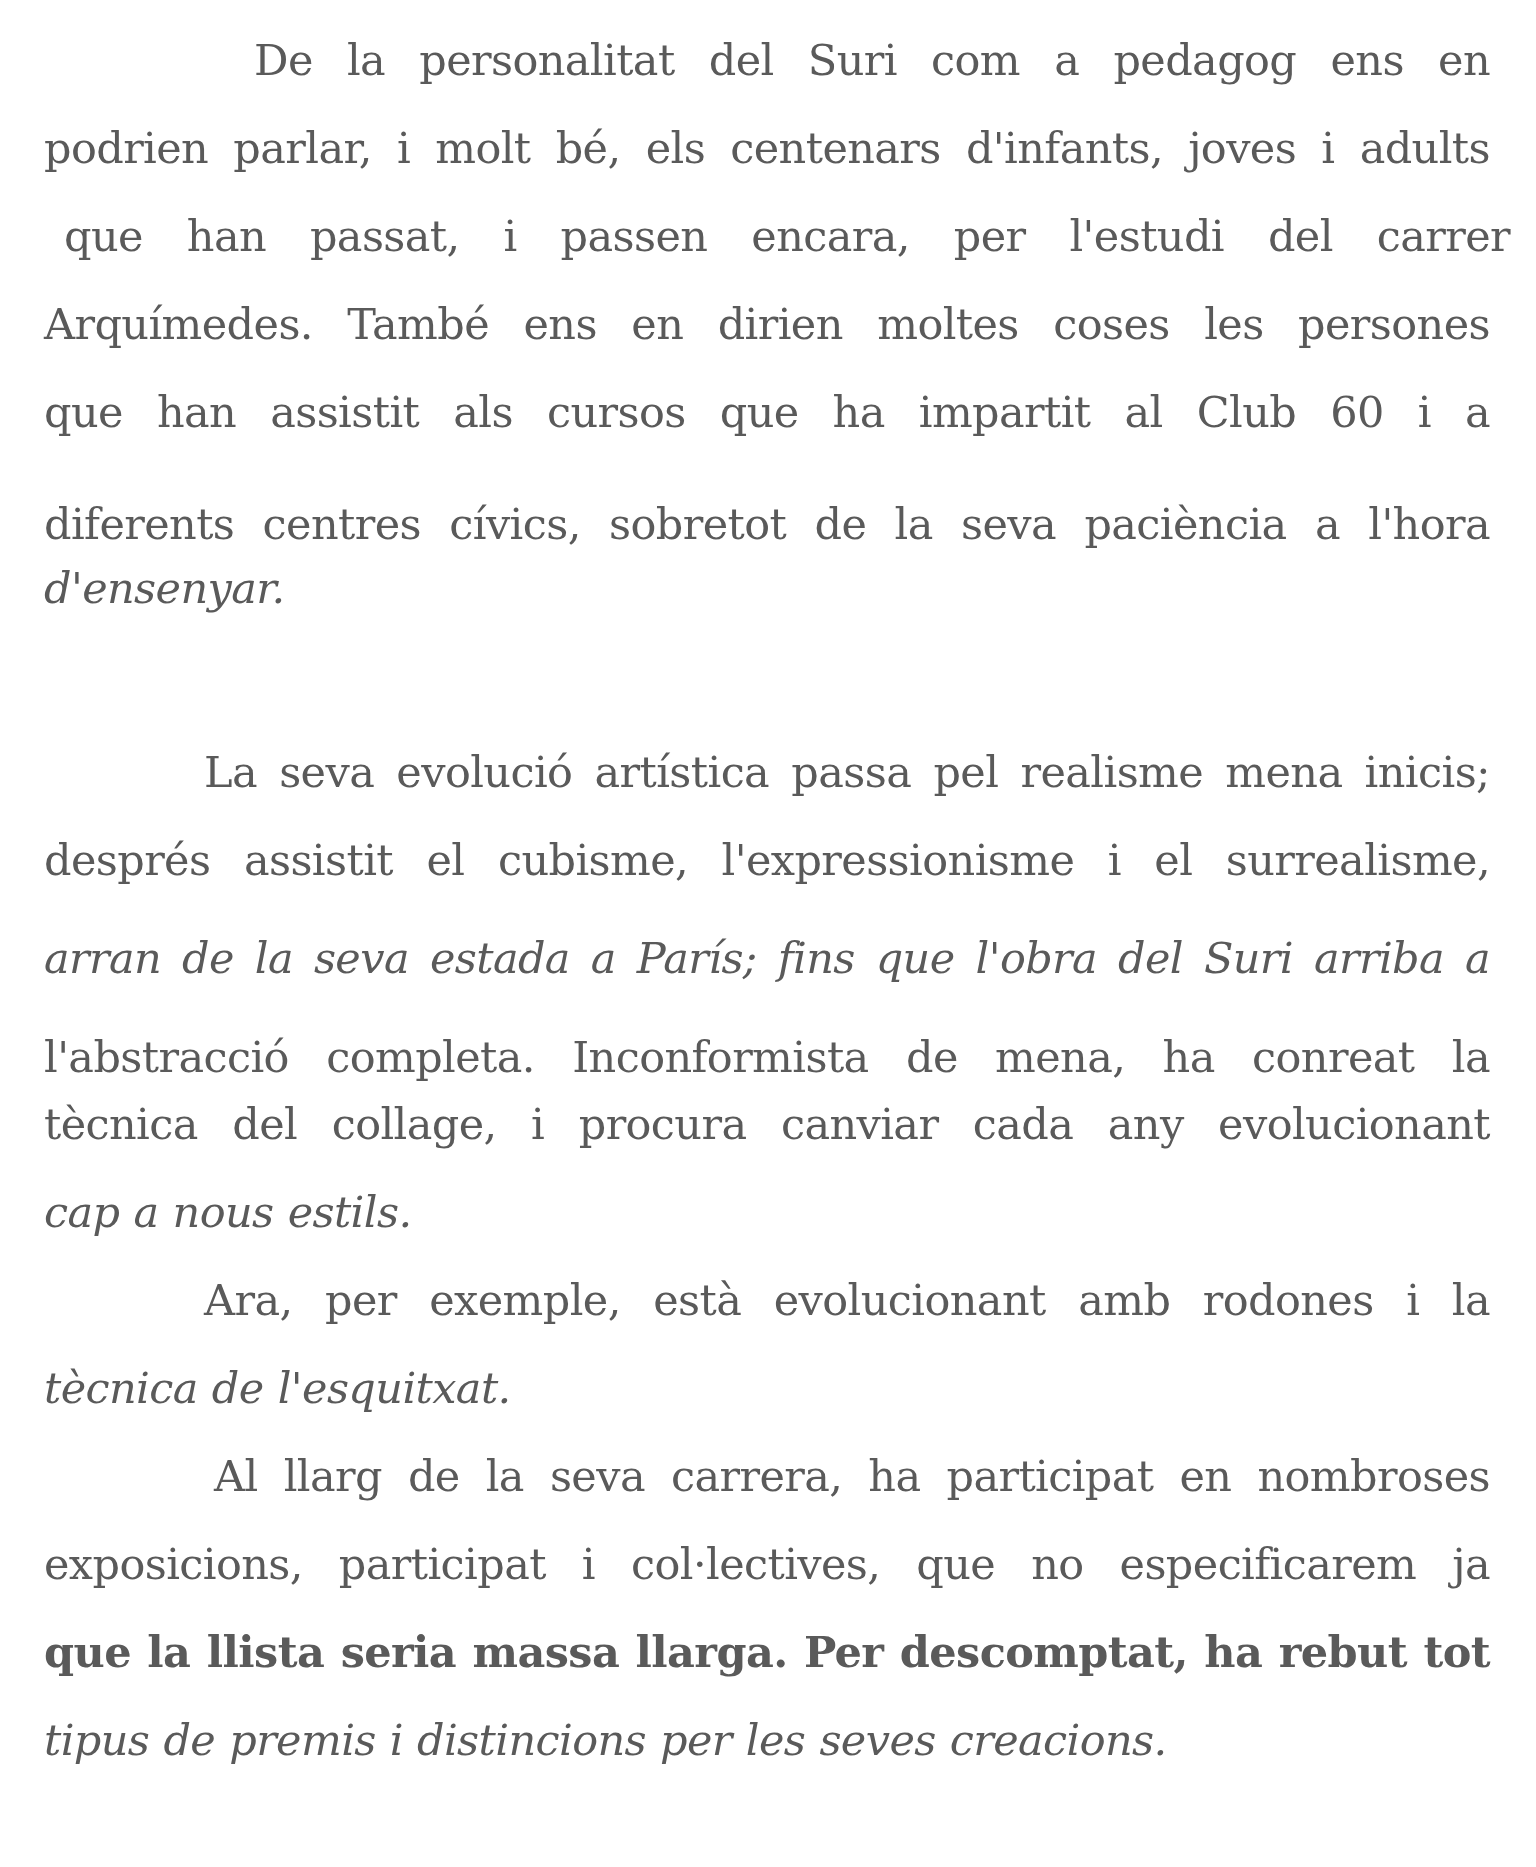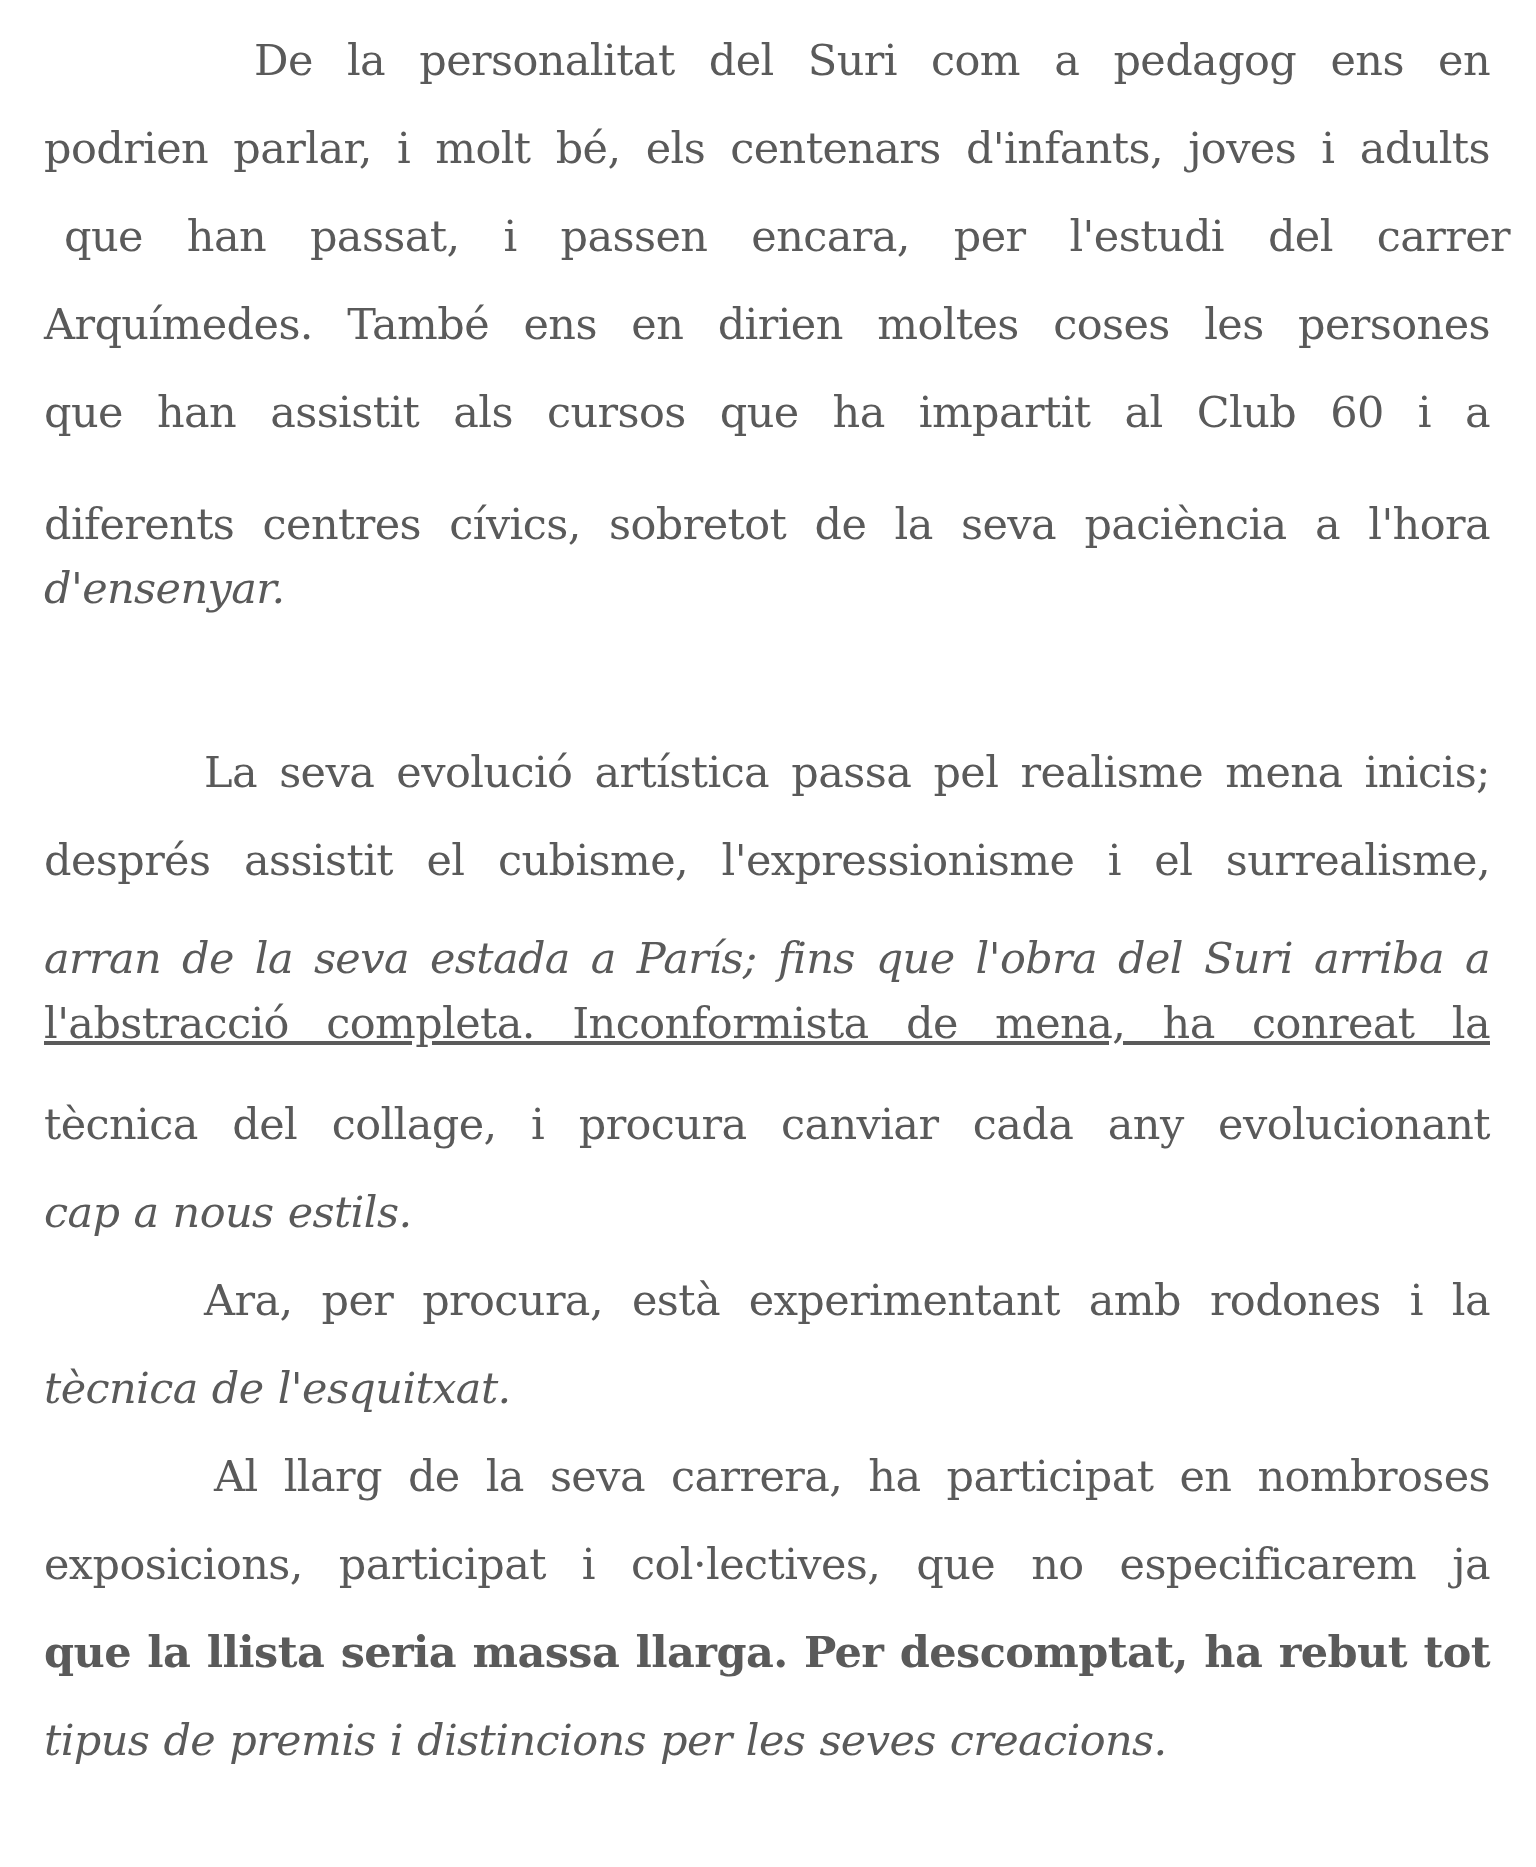--- a/index.html
+++ b/index.html
@@ -51,27 +51,27 @@
     <div class="line" style="top:294px;">Arquímedes. També ens en dirien moltes coses les persones</div>
     <div class="line" style="top:382px;">que han assistit als cursos que ha impartit al Club 60 i a</div>
     <div class="line" style="top:494px;">diferents centres cívics, sobretot de la seva paciència a l'hora</div>
     <div class="line last" style="top:558px;">d'ensenyar.</div>
   </div>
 
   <div>
     <div class="line" style="top:742px; padding-left:160px; width:1286px;">La seva evolució artística passa pel realisme mena inicis;</div>
     <div class="line" style="top:830px;">després assistit el cubisme, l'expressionisme i el surrealisme,</div>
     <div class="line" style="top:928px;font-style:italic;">arran de la seva estada a París; fins que l'obra del Suri arriba a</div>
-    <div class="line" style="top:993px;text-decoration:underline;">l'abstracció completa. Inconformista de mena, ha conreat la</div>
+    <div class="line" style="top:1027px;">l'abstracció completa. Inconformista de mena, ha conreat la</div>
     <div class="line" style="top:1094px;">tècnica del collage, i procura canviar cada any evolucionant</div>
     <div class="line last" style="top:1182px;">cap a nous estils.</div>
   </div>
 
   <div>
-    <div class="line" style="top:1270px; padding-left:160px; width:1286px;">Ara, per procura, està experimentant amb rodones i la</div>
+    <div class="line" style="top:1270px; padding-left:160px; width:1286px;">Ara, per exemple, està evolucionant amb rodones i la</div>
     <div class="line last" style="top:1358px;">tècnica de l'esquitxat.</div>
   </div>
 
   <div>
     <div class="line" style="top:1446px; padding-left:170px; width:1276px;">Al llarg de la seva carrera, ha participat en nombroses</div>
     <div class="line" style="top:1534px;">exposicions, participat i col·lectives, que no especificarem ja</div>
     <div class="line" style="top:1622px;font-weight:bold;">que la llista seria massa llarga. Per descomptat, ha rebut tot</div>
     <div class="line last" style="top:1710px;">tipus de premis i distincions per les seves creacions.</div>
   </div>
 

